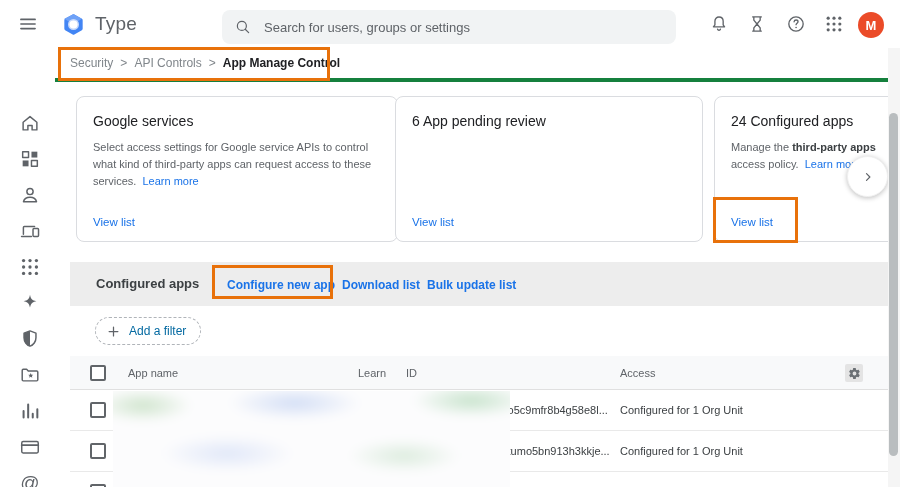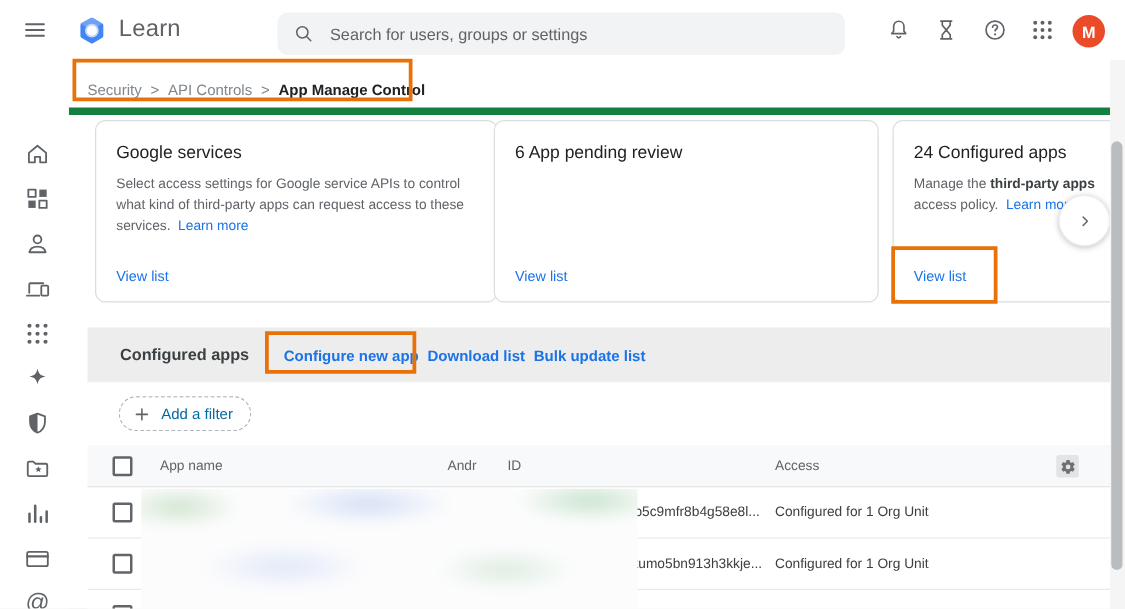--- a/index.html
+++ b/index.html
@@ -28,22 +28,22 @@
   .searchbox input::placeholder { color:#5f6368; opacity:1; }
   .tb-ic { position:absolute; top:14px; width:20px; height:20px; cursor:pointer; }
   .avatar {
     position:absolute; left:858px; top:12px; width:26px; height:26px; border-radius:50%;
     background:#eb4b28; color:#fff; font-size:13px; font-weight:bold;
     display:flex; align-items:center; justify-content:center; cursor:pointer;
   }
 
   
   .crumbrow {
-    position:absolute; left:55px; top:58px; width:845px; height:34px;
-    border-bottom:6px solid #15803d; display:flex; align-items:center; padding-left:15px;text-align:center;
+    position:absolute; left:55px; top:48px; width:845px; height:34px;
+    border-bottom:4px solid #15803d; display:flex; align-items:center; padding-left:15px;text-align:center;
   }
   .crumb { font-size:12px; color:#80868b; cursor:pointer; }
   .crumb-sep { font-size:12px; color:#80868b; margin:0 7px; }
   .crumb-cur { font-size:12px; color:#202124; font-weight:bold; }
 
   
   .sidebar { position:absolute; left:0; top:48px; width:55px; height:439px; background:#fff; }
   .side-ic { position:absolute; left:19px; width:22px; height:22px; cursor:pointer; }
 
   
@@ -124,21 +124,21 @@
         </svg>
     </div>
     <div class="logo-ic">
       <svg class="ic" width="25" height="25" viewBox="0 0 24 24">
         <path fill="#4285f4" d="M11.2 2.3a1.6 1.6 0 0 1 1.6 0l7.2 4.15a1.6 1.6 0 0 1 .8 1.39v8.32a1.6 1.6 0 0 1-.8 1.39l-7.2 4.15a1.6 1.6 0 0 1-1.6 0l-7.2-4.15a1.6 1.6 0 0 1-.8-1.39V7.84a1.6 1.6 0 0 1 .8-1.39z"></path>
         <path fill="#6ea1f7" d="M11.2 2.3a1.6 1.6 0 0 1 1.6 0l7.2 4.15L12 12 3.2 6.45z"></path>
         <circle cx="12" cy="12" r="4.6" fill="#fff"></circle>
         <circle cx="12" cy="12" r="4.6" fill="none" stroke="#c4d7fb" stroke-width="1.4"></circle>
       </svg>
     </div>
-    <div class="logo-txt">Learn</div>
+    <div class="logo-txt">Type</div>
 
     <div class="searchbox">
       <span>
         <svg class="ic" width="18" height="18" viewBox="0 0 24 24">
             <circle class="stk" cx="10.5" cy="10.5" r="6"></circle>
             <path class="stk" d="M15 15l4.5 4.5"></path>
           </svg>
       </span>
       <input type="text" placeholder="Search for users, groups or settings" style="">
     </div>
@@ -308,21 +308,21 @@
             <path class="stk" style="stroke-width:2" d="M12 5v14M5 12h14"></path>
           </svg>
       </span>
       <span class="lbl">Add a filter</span>
     </div>
   </div>
 
   <div class="thead">
     <span class="cb" style="left:20px; top:9px;"></span>
     <span class="th-lbl" style="left:58px">App name</span>
-    <span class="th-lbl" style="left:288px">Andr</span>
+    <span class="th-lbl" style="left:288px">Learn</span>
     <span class="th-lbl" style="left:336px">ID</span>
     <span class="th-lbl" style="left:550px">Access</span>
     <span class="gearbox">
       <span>
         <svg class="ic" width="13" height="13" viewBox="0 0 24 24">
             <path fill="#6b7075" d="M19.4 13c.04-.33.06-.66.06-1s-.02-.67-.06-1l2.1-1.65a.5.5 0 0 0 .12-.64l-2-3.46a.5.5 0 0 0-.61-.22l-2.49 1a7.3 7.3 0 0 0-1.73-1l-.38-2.65A.5.5 0 0 0 13.9 2h-4a.5.5 0 0 0-.5.42l-.38 2.65c-.62.26-1.2.6-1.73 1l-2.49-1a.5.5 0 0 0-.61.22l-2 3.46a.5.5 0 0 0 .12.64L4.4 11c-.04.33-.06.66-.06 1s.02.67.06 1l-2.1 1.65a.5.5 0 0 0-.12.64l2 3.46c.14.24.42.34.61.22l2.49-1c.53.4 1.11.74 1.73 1l.38 2.65c.04.24.25.42.5.42h4c.25 0 .46-.18.5-.42l.38-2.65c.62-.26 1.2-.6 1.73-1l2.49 1c.24.1.5 0 .61-.22l2-3.46a.5.5 0 0 0-.12-.64L19.4 13zM12 15.5a3.5 3.5 0 1 1 0-7 3.5 3.5 0 0 1 0 7z"></path>
           </svg>
       </span>
     </span>
   </div>

